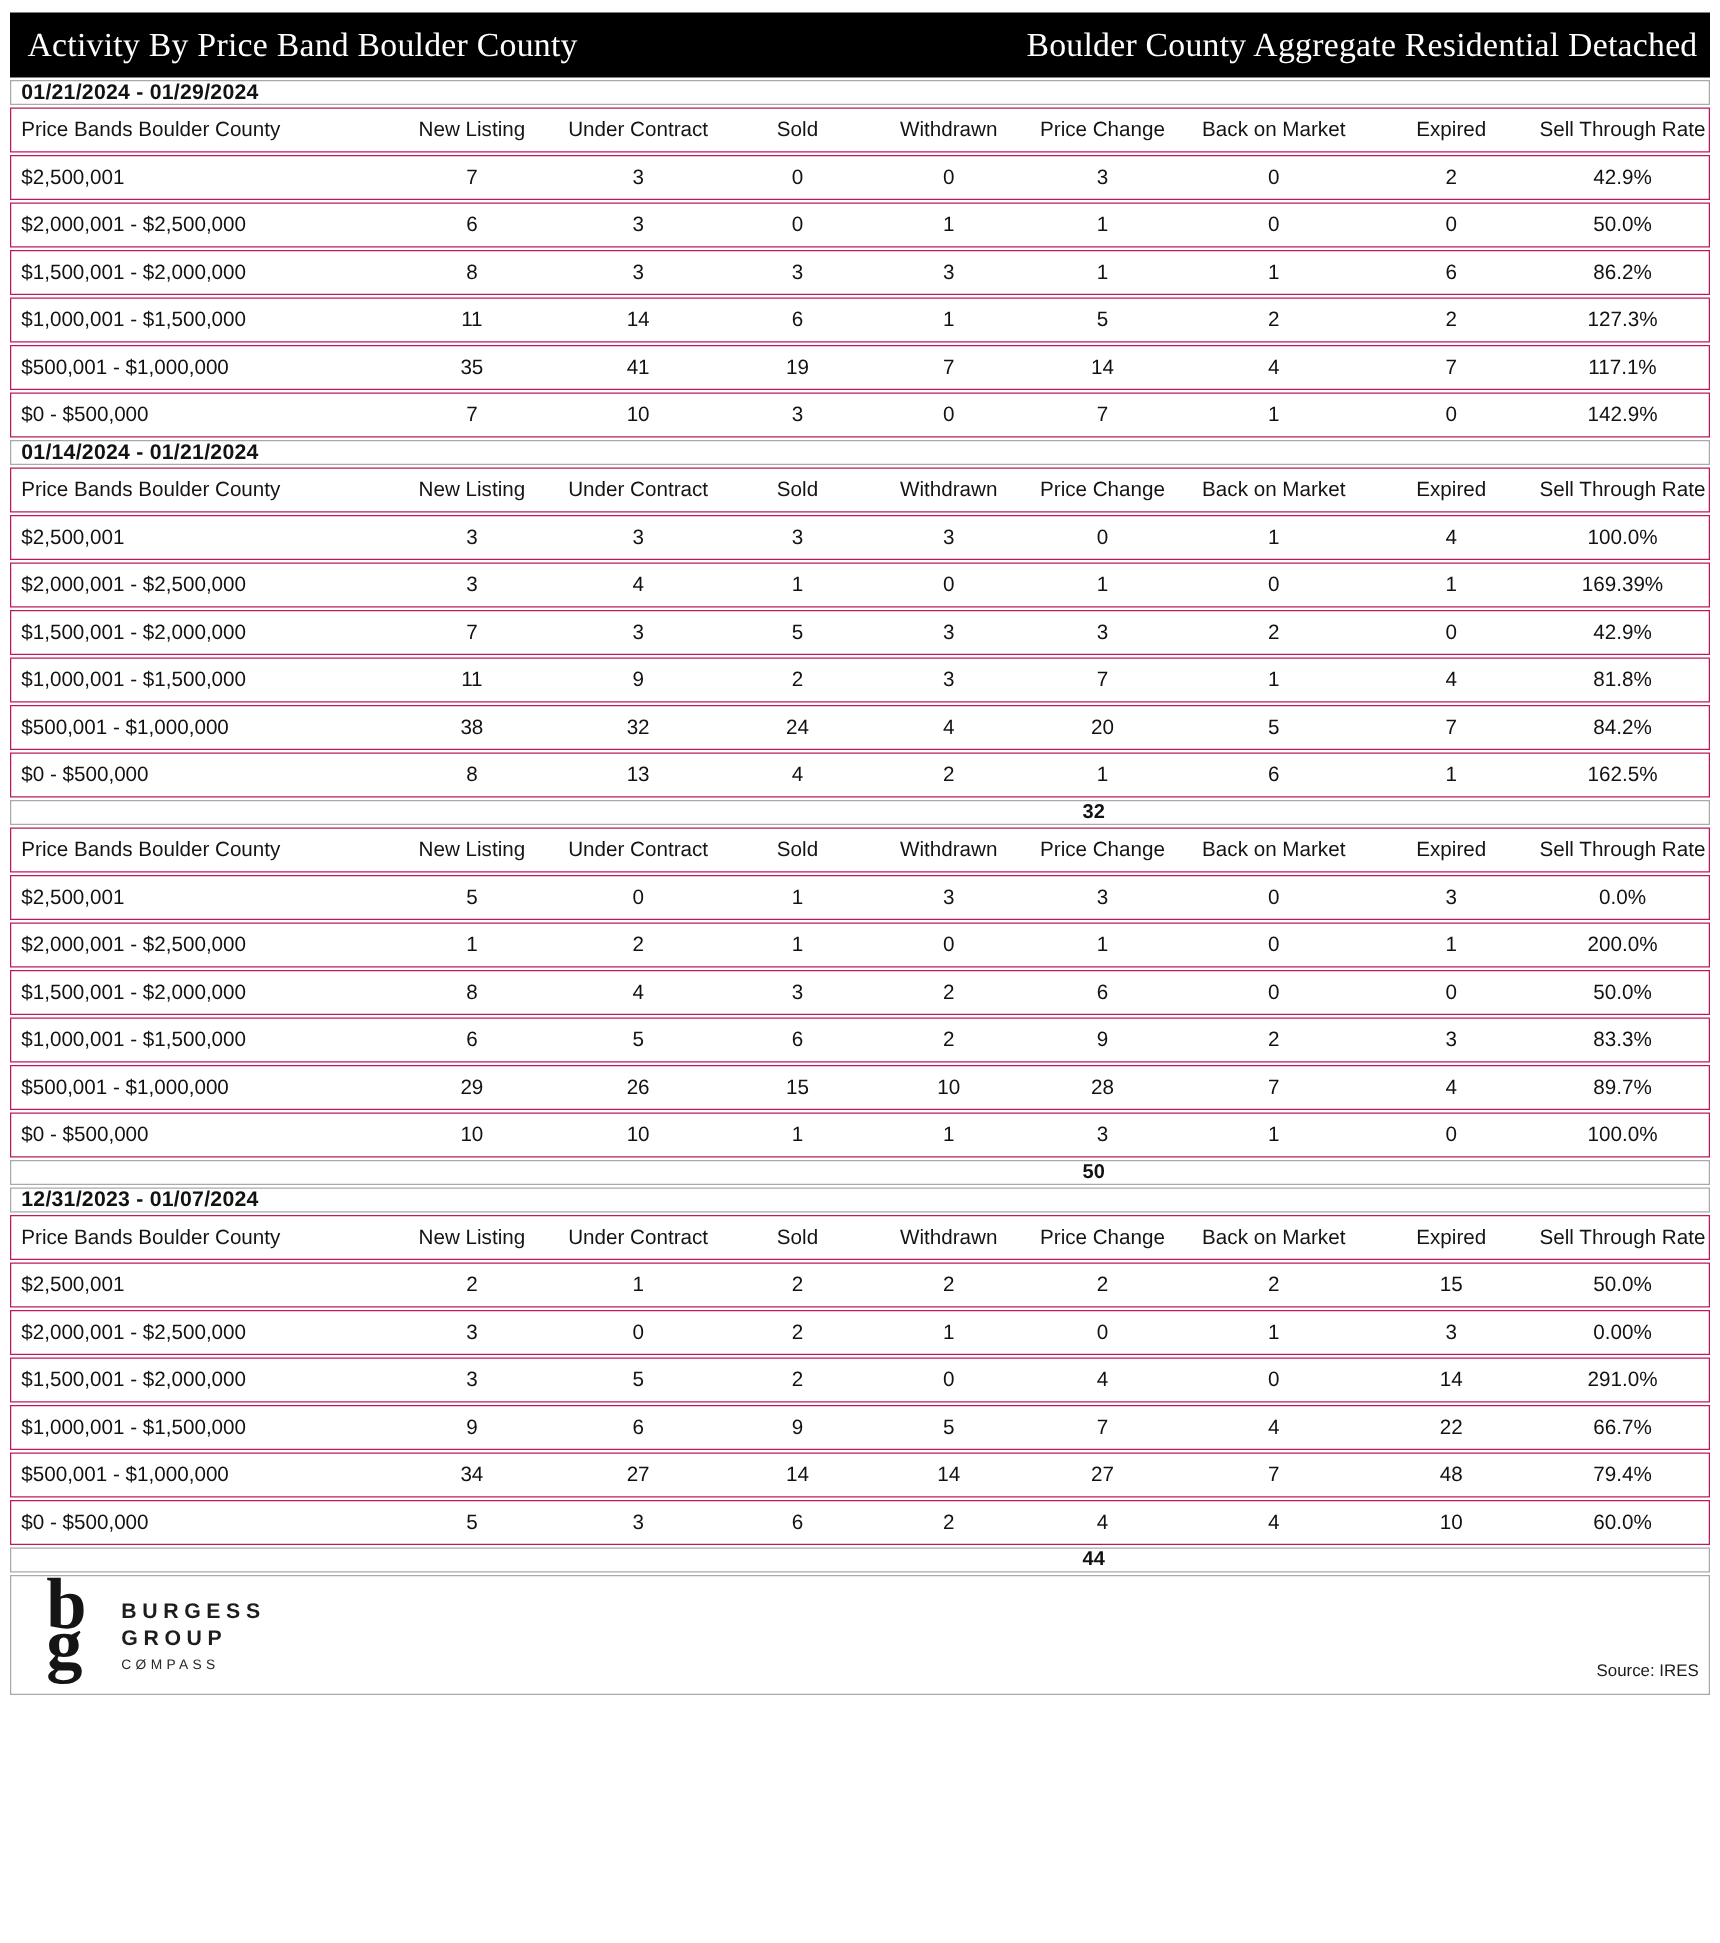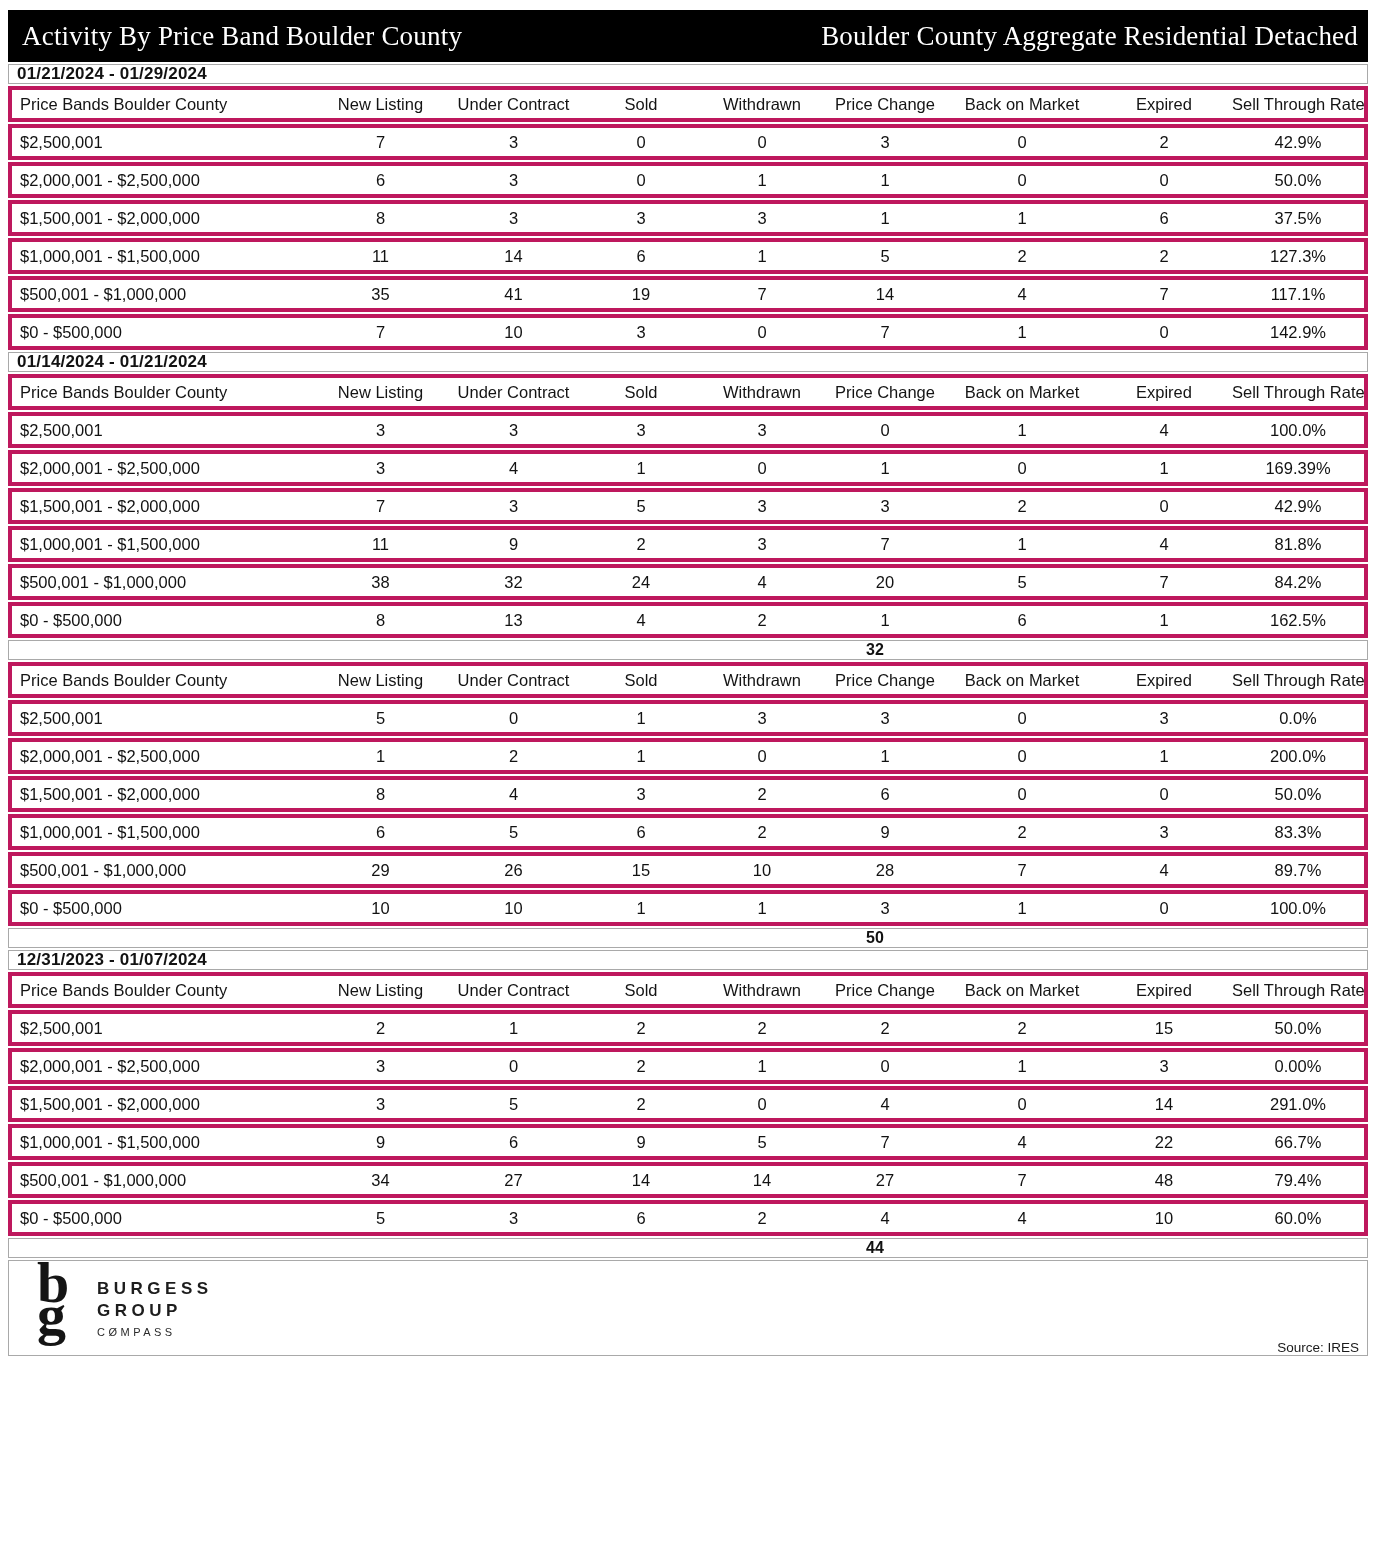--- a/index.html
+++ b/index.html
@@ -22,21 +22,21 @@
     justify-content: space-between;
     padding: 0 10px 0 14px;
     font-family: "Liberation Serif", serif;
     font-size: 27px;
     letter-spacing: 0.2px;
     margin-bottom: 2px;
   }
 
   
   .row {
-    border: 4px solid #be185d;
+    border: 1px solid #be185d;
     background: #ffffff;
     margin-top: 2px;
     height: 36px;
     display: grid;
     grid-template-columns: 302px 133px 133px 122px 120px 126px 148px 136px 1fr;
     align-items: center;
   }
   .band {
     border: 1px solid #a9a9a9;
     background: #ffffff;
@@ -98,21 +98,21 @@
   .logo-line {
     font-size: 17px; font-weight: bold;
     letter-spacing: 4.5px; line-height: 22px;
   }
   .logo-sub {
     font-size: 11px; letter-spacing: 3.5px;
     margin-top: 4px; color: #2a2a2a;
   }
   .source {
     position: absolute;
-    right: 8px; bottom: 0;
+    right: 8px; bottom: 11px;
     font-size: 13.5px; color: #1a1a1a;
   }
 </style>
 </head>
 <body>
 
 <div class="page">
 
   <div class="titlebar">
     <span>Activity By Price Band Boulder County</span>
@@ -158,21 +158,21 @@
       </div>
       <div class="row data-row">
         <div class="cell c0">$1,500,001 - $2,000,000</div>
         <div class="cell c1">8</div>
         <div class="cell c2">3</div>
         <div class="cell c3">3</div>
         <div class="cell c4">3</div>
         <div class="cell c5">1</div>
         <div class="cell c6">1</div>
         <div class="cell c7">6</div>
-        <div class="cell c8">37.5%</div>
+        <div class="cell c8">86.2%</div>
       </div>
       <div class="row data-row">
         <div class="cell c0">$1,000,001 - $1,500,000</div>
         <div class="cell c1">11</div>
         <div class="cell c2">14</div>
         <div class="cell c3">6</div>
         <div class="cell c4">1</div>
         <div class="cell c5">5</div>
         <div class="cell c6">2</div>
         <div class="cell c7">2</div>

